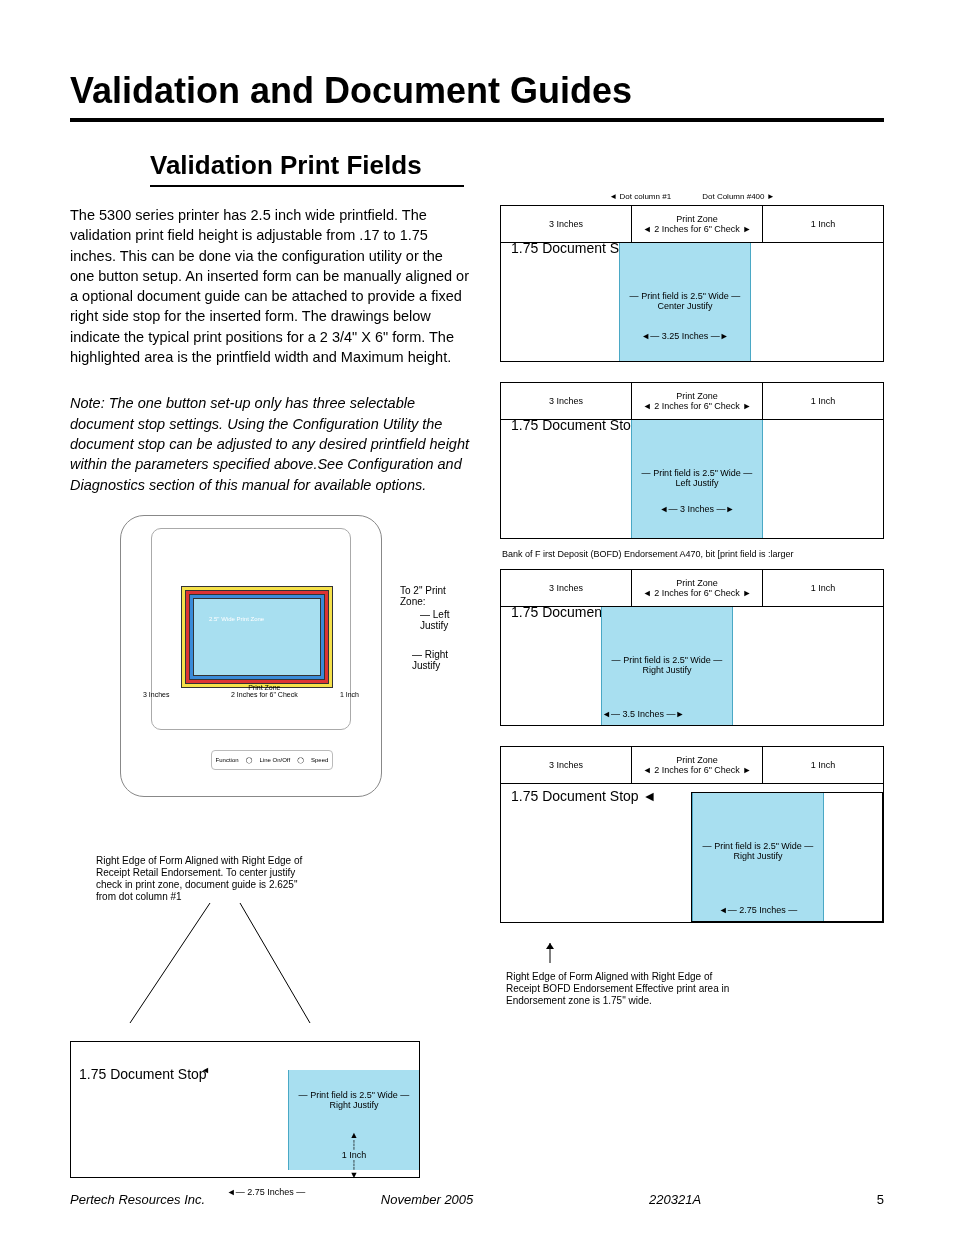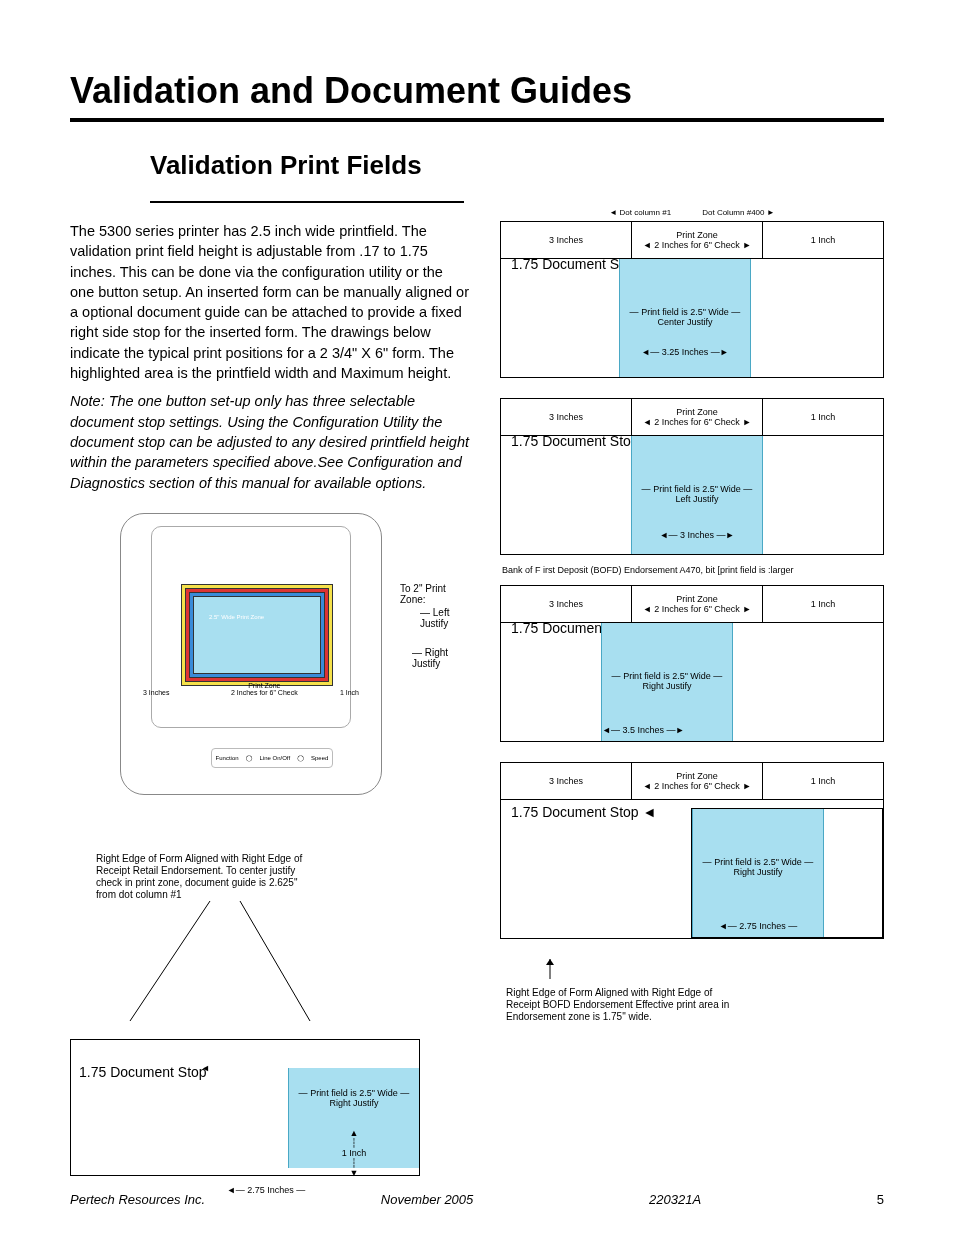--- a/index.html
+++ b/index.html
@@ -18,40 +18,40 @@
     font-size: 36px;
     font-weight: bold;
     border-bottom: 4px solid #000;
     padding-bottom: 6px;
     margin-bottom: 28px;
   }
   .subtitle {
     font-size: 26px;
     font-weight: bold;
     border-bottom: 2px solid #000;
-    padding-bottom: 20px;
+    padding-bottom: 4px;
     margin-left: 80px;
     margin-right: 420px;
     margin-bottom: 18px;
   }
   .columns {
     display: flex;
     gap: 30px;
   }
   .left-col { flex: 0 0 400px; }
   .right-col { flex: 1; }
   .body-text {
     font-size: 14.5px;
     line-height: 1.4;
   }
   .note-text {
     font-size: 14.5px;
     line-height: 1.4;
     font-style: italic;
-    margin-top: 8px;
+    margin-top: 26px;
   }
   .diagram-box {
     border: 1px solid #000;
     position: relative;
     height: 155px;
     margin-bottom: 20px;
     font-size: 9px;
   }
   .top-row { display: flex; height: 36px; border-bottom: 1px solid #000; }
   .top-left { flex: 0 0 130px; border-right: 1px solid #000; display: flex; align-items: center; justify-content: center; }
@@ -211,21 +211,21 @@
         <div class="top-mid">
             <span>Print Zone</span>
             <span>◄ <span>2 Inches for 6" Check</span> ►</span>
           </div>
         <div class="top-right">1 Inch</div>
       </div>
       <div class="body-row">
         <span class="dstop"><span>1.75 Document Stop</span> ◄</span>
         <div class="print-field pf-left">
           <div style="position:absolute; width:100%; text-align:center; top:48px;">— <span>Print field is 2.5" Wide</span> —<br><span>Left Justify</span></div>
-          <div style="position:absolute; width:100%; text-align:center; bottom:14px;">◄— <span>3 Inches</span> —►</div>
+          <div style="position:absolute; width:100%; text-align:center; bottom:24px;">◄— <span>3 Inches</span> —►</div>
         </div>
       </div>
     </div>
 
     
     <div class="dia-caption">Bank of F       irst Deposit (BOFD) Endorsement  A470, bit [print field is :larger</div>
     <div class="diagram-box">
       <div class="top-row">
         <div class="top-left">3 Inches</div>
         <div class="top-mid">

